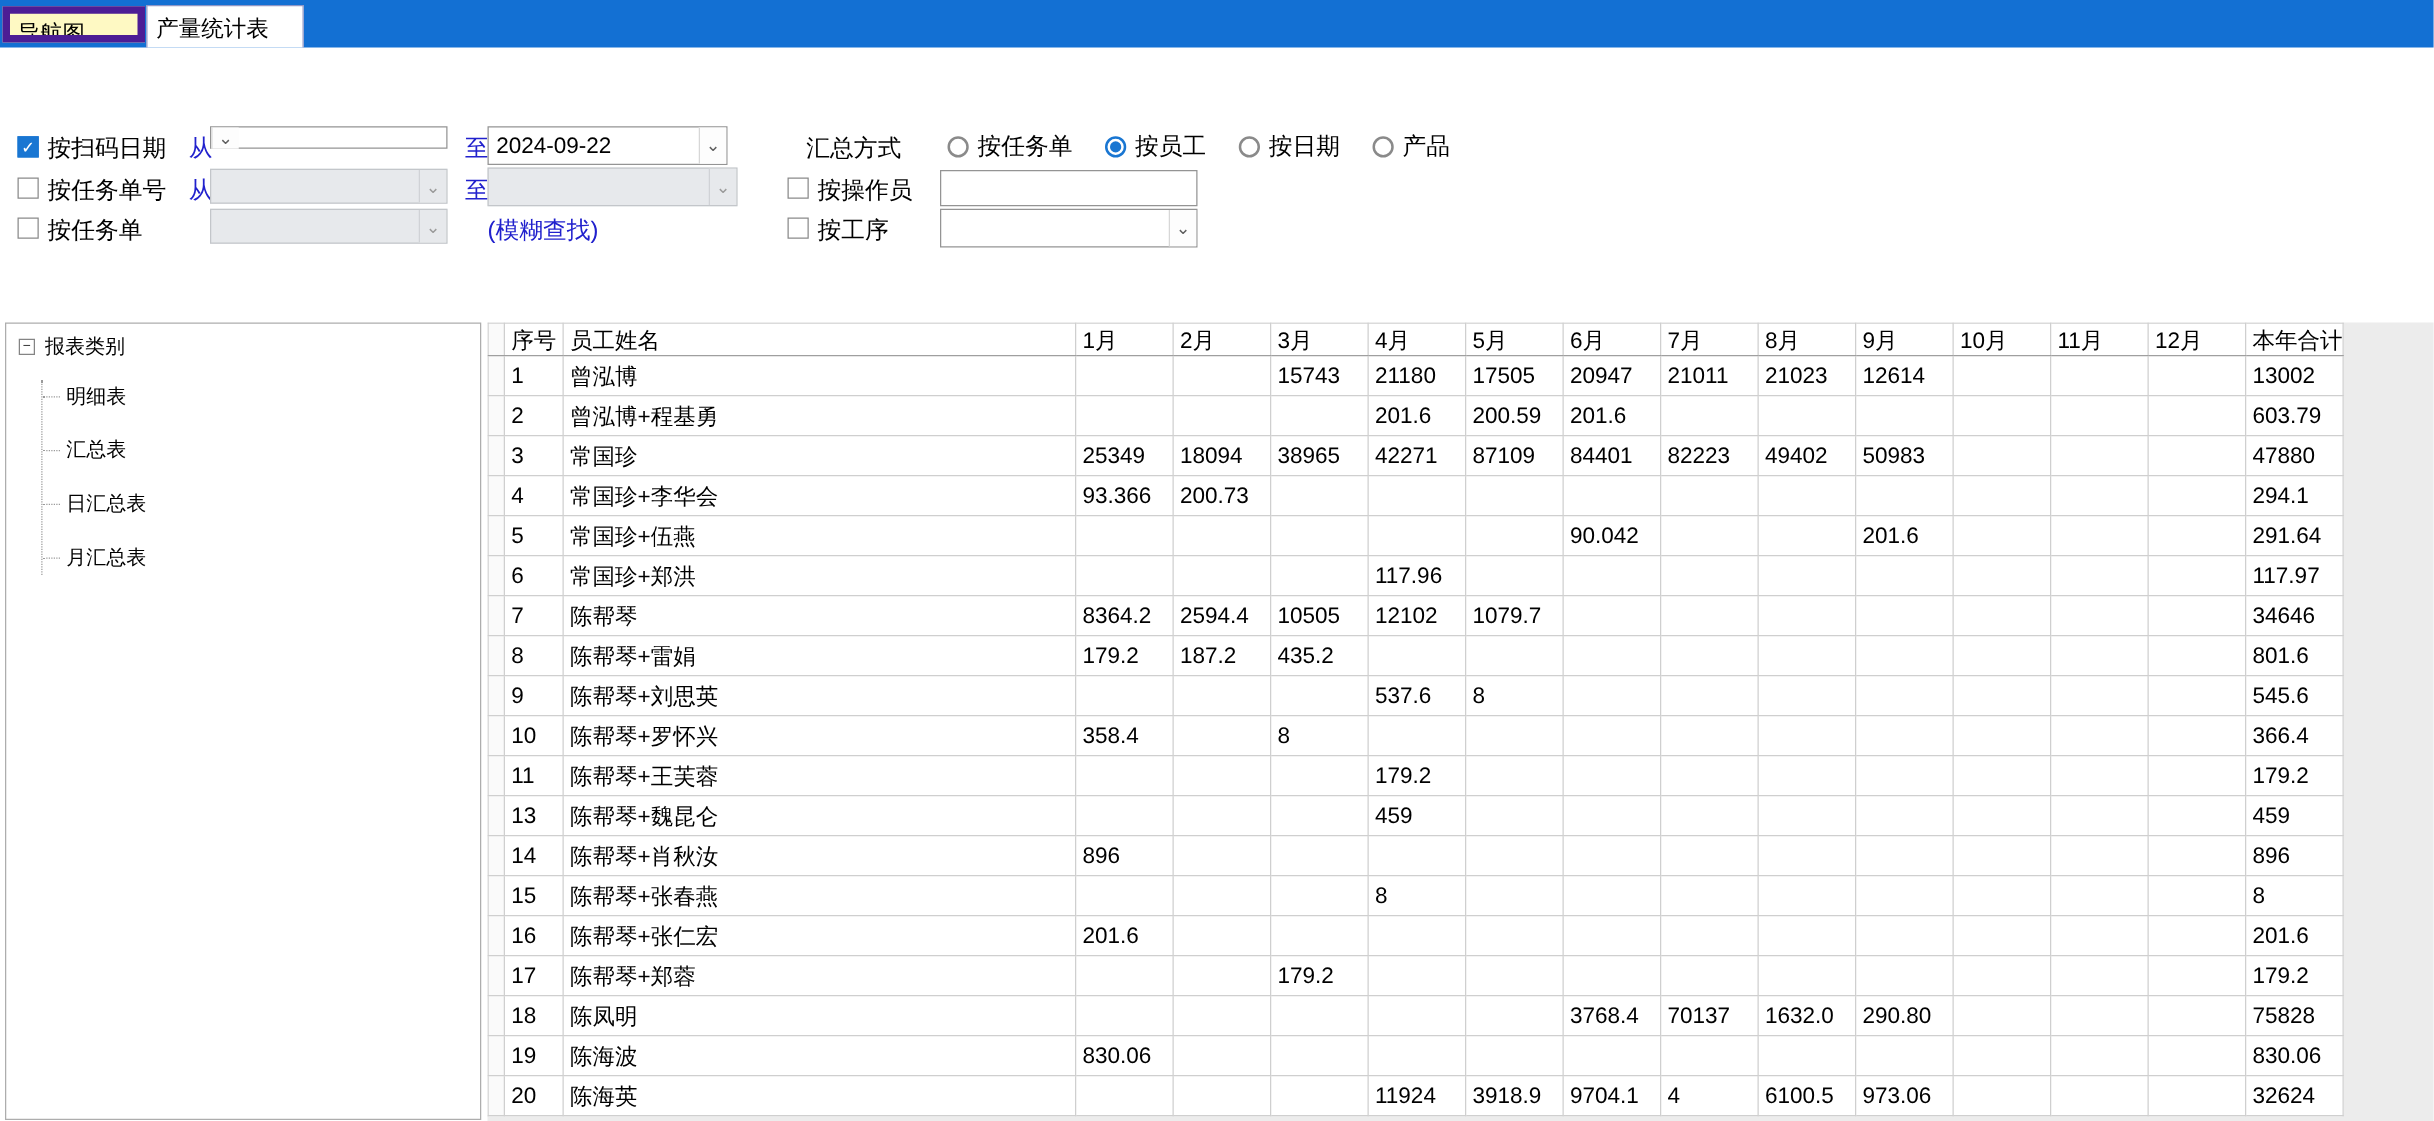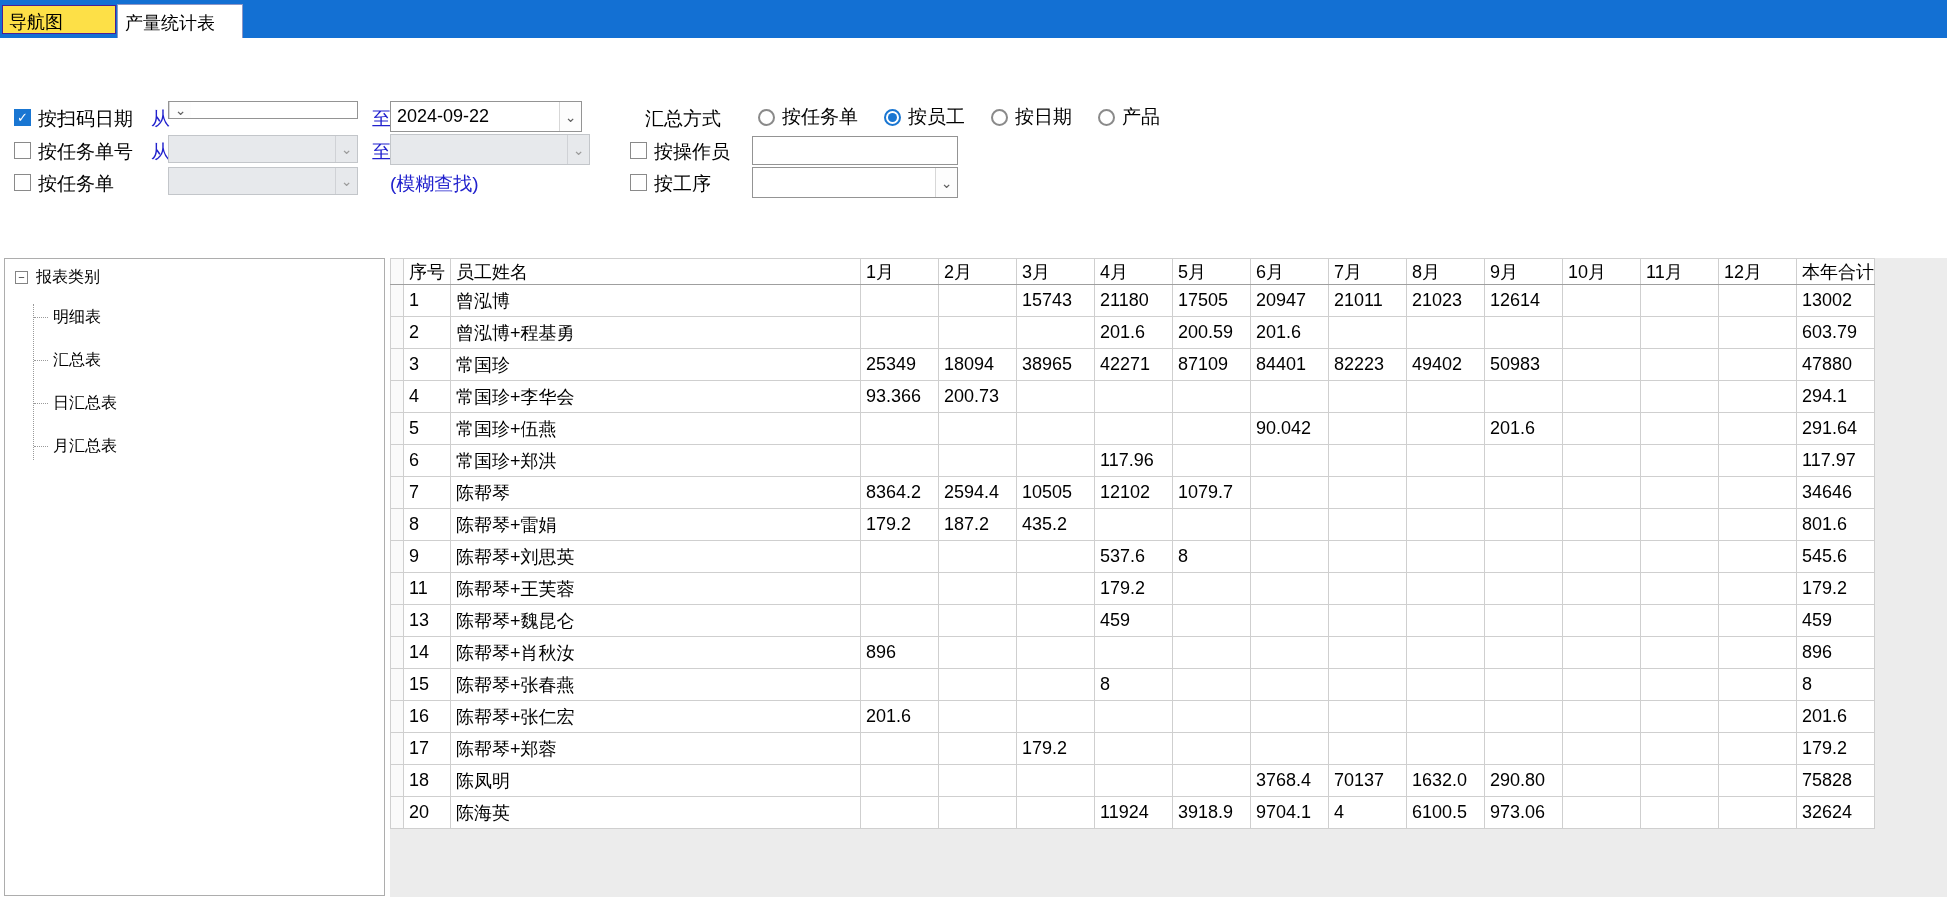--- a/index.html
+++ b/index.html
@@ -4,22 +4,22 @@
 <style>
   * { margin:0; padding:0; box-sizing:border-box; }
   html,body { width:1947px; height:897px; }
   #app {
     position:relative; width:1947px; height:897px; background:#fff; overflow:hidden;
     font-family:"Liberation Sans","DejaVu Sans",sans-serif; color:#000;
   }
   
   .topbar { position:absolute; left:0; top:0; width:1947px; height:38px; background:#1370d3; }
   .tab { position:absolute; font-size:18px; white-space:nowrap; overflow:hidden; }
-  .tab-inactive { left:2px; top:5px; width:114px; height:29px; background:#fde047;
-    border:1px solid #4c1d95; padding:4px 0 12px 6px; }
+  .tab-inactive { left:2px; top:5px; width:114px; height:29px; background:#fef9c3;
+    border:6px solid #4c1d95; padding:4px 0 12px 6px; }
   .tab-active { left:117px; top:4px; width:126px; height:34px; background:#fff;
     border:1px solid #8d96c6; border-bottom:none; padding:6px 0 0 7px; }
   
   .abs { position:absolute; }
   .flabel { font-size:19px; white-space:nowrap; }
   .blue { color:#2121cd; }
   .checkbox { width:17px; height:17px; border:1px solid #8a8a8a; background:#fff; display:inline-block; }
   .checkbox.checked { background:#1976d2; border-color:#1976d2; color:#fff; font-size:13px;
     font-weight:bold; text-align:center; line-height:16px; }
   .combo { background:#fff; border:1px solid #949494; display:flex; align-items:center; }
@@ -339,20 +339,38 @@
             <td></td>
             <td></td>
             <td></td>
             <td></td>
             <td></td>
             <td></td>
             <td>545.6</td>
           </tr>
           <tr>
             <td class="selcell"></td>
+            <td>10</td>
+            <td>陈帮琴+罗怀兴</td>
+            <td>358.4</td>
+            <td></td>
+            <td>8</td>
+            <td></td>
+            <td></td>
+            <td></td>
+            <td></td>
+            <td></td>
+            <td></td>
+            <td></td>
+            <td></td>
+            <td></td>
+            <td>366.4</td>
+          </tr>
+          <tr>
+            <td class="selcell"></td>
             <td>11</td>
             <td>陈帮琴+王芙蓉</td>
             <td></td>
             <td></td>
             <td></td>
             <td>179.2</td>
             <td></td>
             <td></td>
             <td></td>
             <td></td>
@@ -462,20 +480,38 @@
             <td></td>
             <td></td>
             <td>3768.4</td>
             <td>70137</td>
             <td>1632.0</td>
             <td>290.80</td>
             <td></td>
             <td></td>
             <td></td>
             <td>75828</td>
+          </tr>
+          <tr>
+            <td class="selcell"></td>
+            <td>19</td>
+            <td>陈海波</td>
+            <td>830.06</td>
+            <td></td>
+            <td></td>
+            <td></td>
+            <td></td>
+            <td></td>
+            <td></td>
+            <td></td>
+            <td></td>
+            <td></td>
+            <td></td>
+            <td></td>
+            <td>830.06</td>
           </tr>
           <tr>
             <td class="selcell"></td>
             <td>20</td>
             <td>陈海英</td>
             <td></td>
             <td></td>
             <td></td>
             <td>11924</td>
             <td>3918.9</td>

